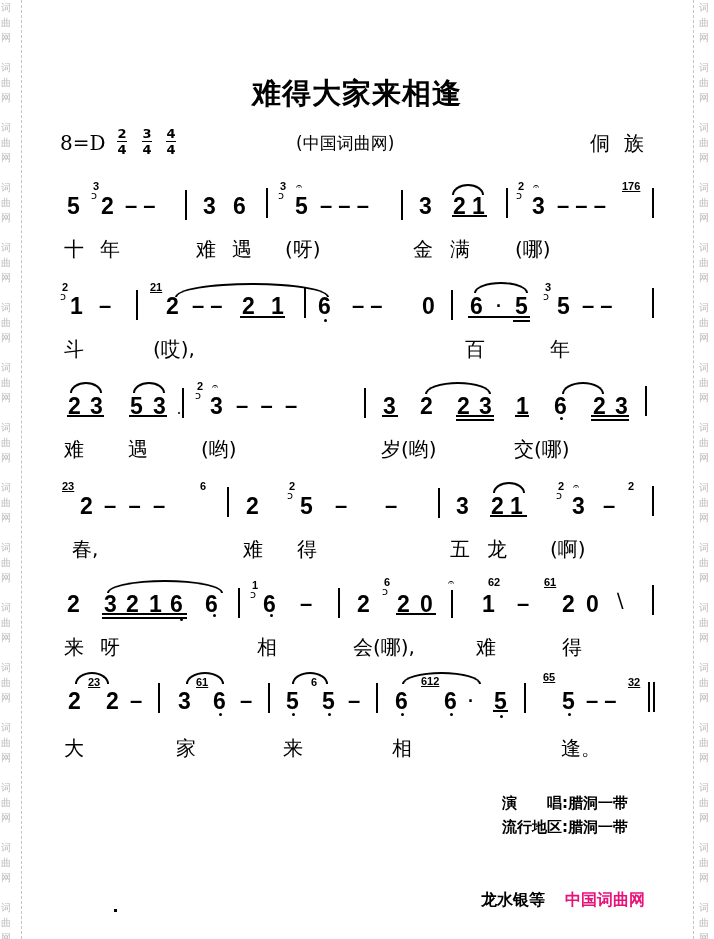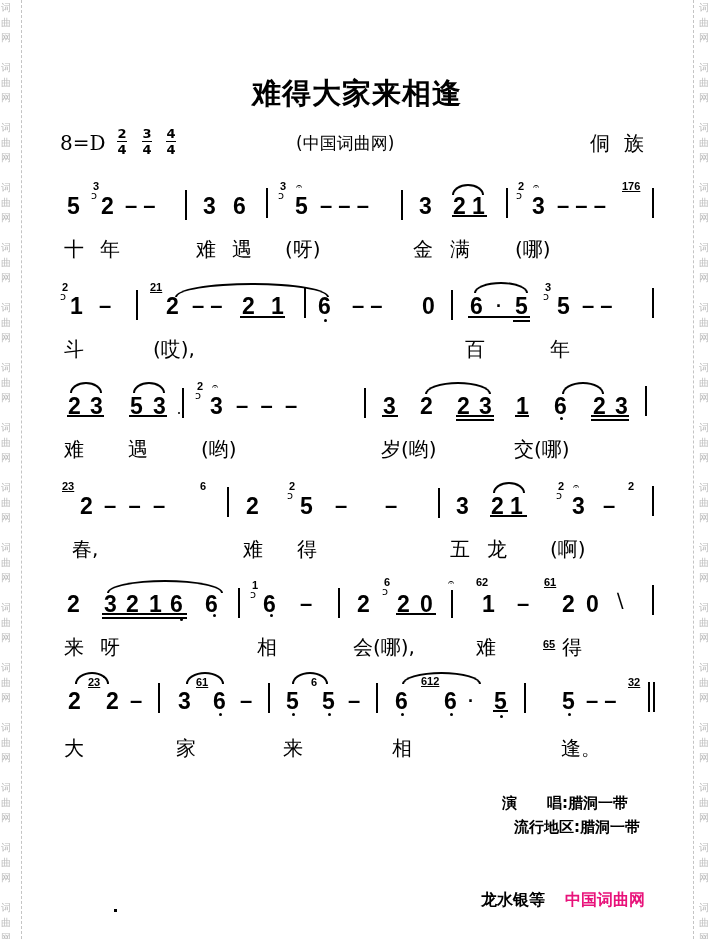--- a/index.html
+++ b/index.html
@@ -323,21 +323,21 @@
   <span class="dashn" style="left:300px;top:593px">–</span>
   <div class="bl" style="left:338px;top:588px;height:30px"></div>
   <span class="n" style="left:357px;top:593px">2</span>
   <span class="grace" style="left:384px;top:577px">6</span>
   <span class="graceturn" style="left:382px;top:586px">ↄ</span>
   <span class="n" style="left:397px;top:593px">2</span>
   <span class="n" style="left:420px;top:593px">0</span>
   <div class="ul" style="left:396px;top:613px;width:40px"></div>
   <span class="fermata" style="left:448px;top:577px">𝄐</span>
   <div class="bl" style="left:451px;top:590px;height:28px"></div>
-  <span class="grace" style="left:476px;top:577px;">62</span>
+  <span class="grace" style="left:488px;top:577px;">62</span>
   <span class="n" style="left:482px;top:593px">1</span>
   <span class="dashn" style="left:517px;top:593px">–</span>
   <span class="grace" style="left:544px;top:577px;text-decoration:underline">61</span>
   <span class="n" style="left:562px;top:593px">2</span>
   <span class="n" style="left:586px;top:593px">0</span>
   <span class="dashn" style="left:613px;top:590px;font-size:20px;font-weight:normal">∖</span>
   <div class="bl" style="left:652px;top:585px;height:30px"></div>
 
   <span class="lyric" style="left:64px;top:636px">来</span>
   <span class="lyric" style="left:100px;top:636px">呀</span>
@@ -373,38 +373,38 @@
   <span class="n" style="left:395px;top:690px">6</span>
   <div class="dot" style="left:401px;top:713px"></div>
   <span class="grace" style="left:421px;top:676px;text-decoration:underline">612</span>
   <span class="n" style="left:444px;top:690px">6</span>
   <div class="dot" style="left:450px;top:713px"></div>
   <span class="n" style="left:468px;top:690px;font-size:18px">·</span>
   <span class="n" style="left:494px;top:690px">5</span>
   <div class="ul" style="left:493px;top:710px;width:15px"></div>
   <div class="dot" style="left:500px;top:715px"></div>
   <div class="bl" style="left:524px;top:683px;height:30px"></div>
-  <span class="grace" style="left:543px;top:639px;text-decoration:underline">65</span>
+  <span class="grace" style="left:543px;top:672px;text-decoration:underline">65</span>
   <span class="n" style="left:562px;top:690px">5</span>
   <div class="dot" style="left:568px;top:713px"></div>
   <span class="dashn" style="left:586px;top:690px">– –</span>
   <span class="grace" style="left:628px;top:677px;text-decoration:underline">32</span>
   <div class="bl" style="left:648px;top:682px;height:30px"></div>
   <div class="bl" style="left:653px;top:682px;height:30px"></div>
 
   <span class="lyric" style="left:64px;top:737px">大</span>
   <span class="lyric" style="left:176px;top:737px">家</span>
   <span class="lyric" style="left:283px;top:737px">来</span>
   <span class="lyric" style="left:392px;top:737px">相</span>
   <span class="lyric" style="left:561px;top:737px">逢。</span>
 </div>
 
 <div class="credit" style="left:502px;top:794px">
   <span>演　　唱:</span><span>腊洞一带</span>
 </div>
-<div class="credit" style="left:514px;top:818px">
+<div class="credit" style="left:502px;top:818px">
   <span>流行地区:</span><span>腊洞一带</span>
 </div>
 
 <div class="source">
   <span>龙水银等</span><span class="site">中国词曲网</span>
 </div>
 <div class="speck"></div>
 
 </body></html>

